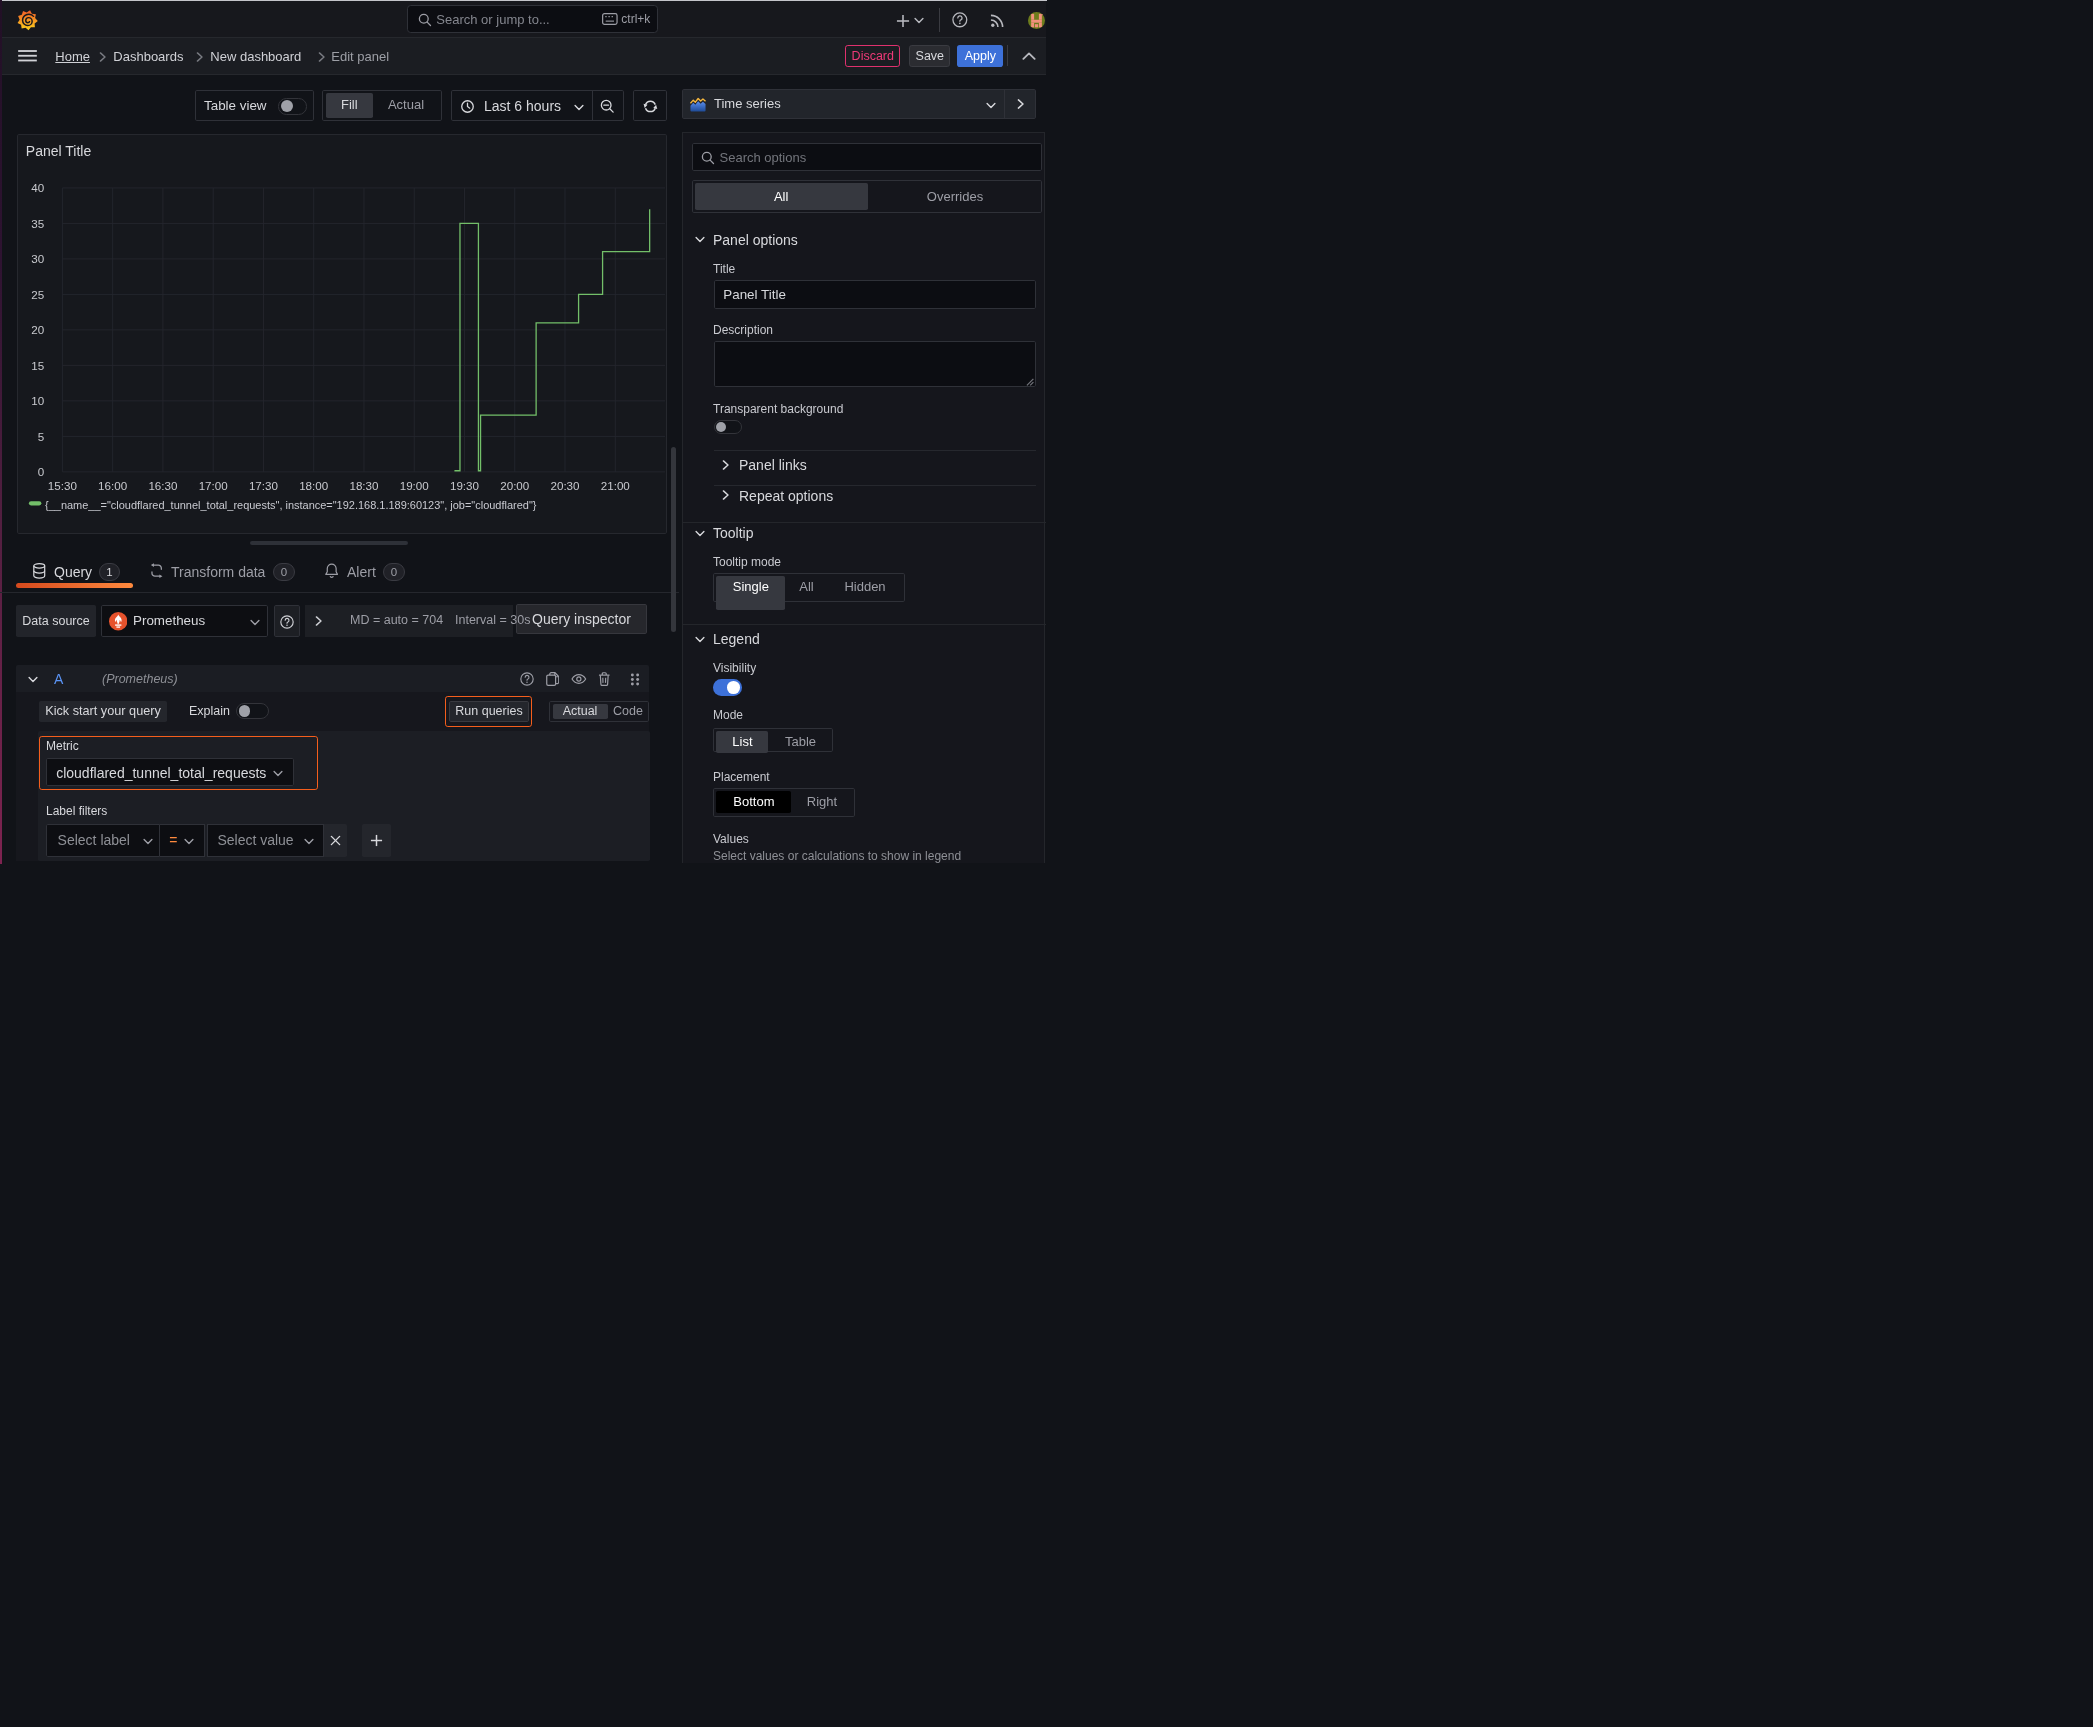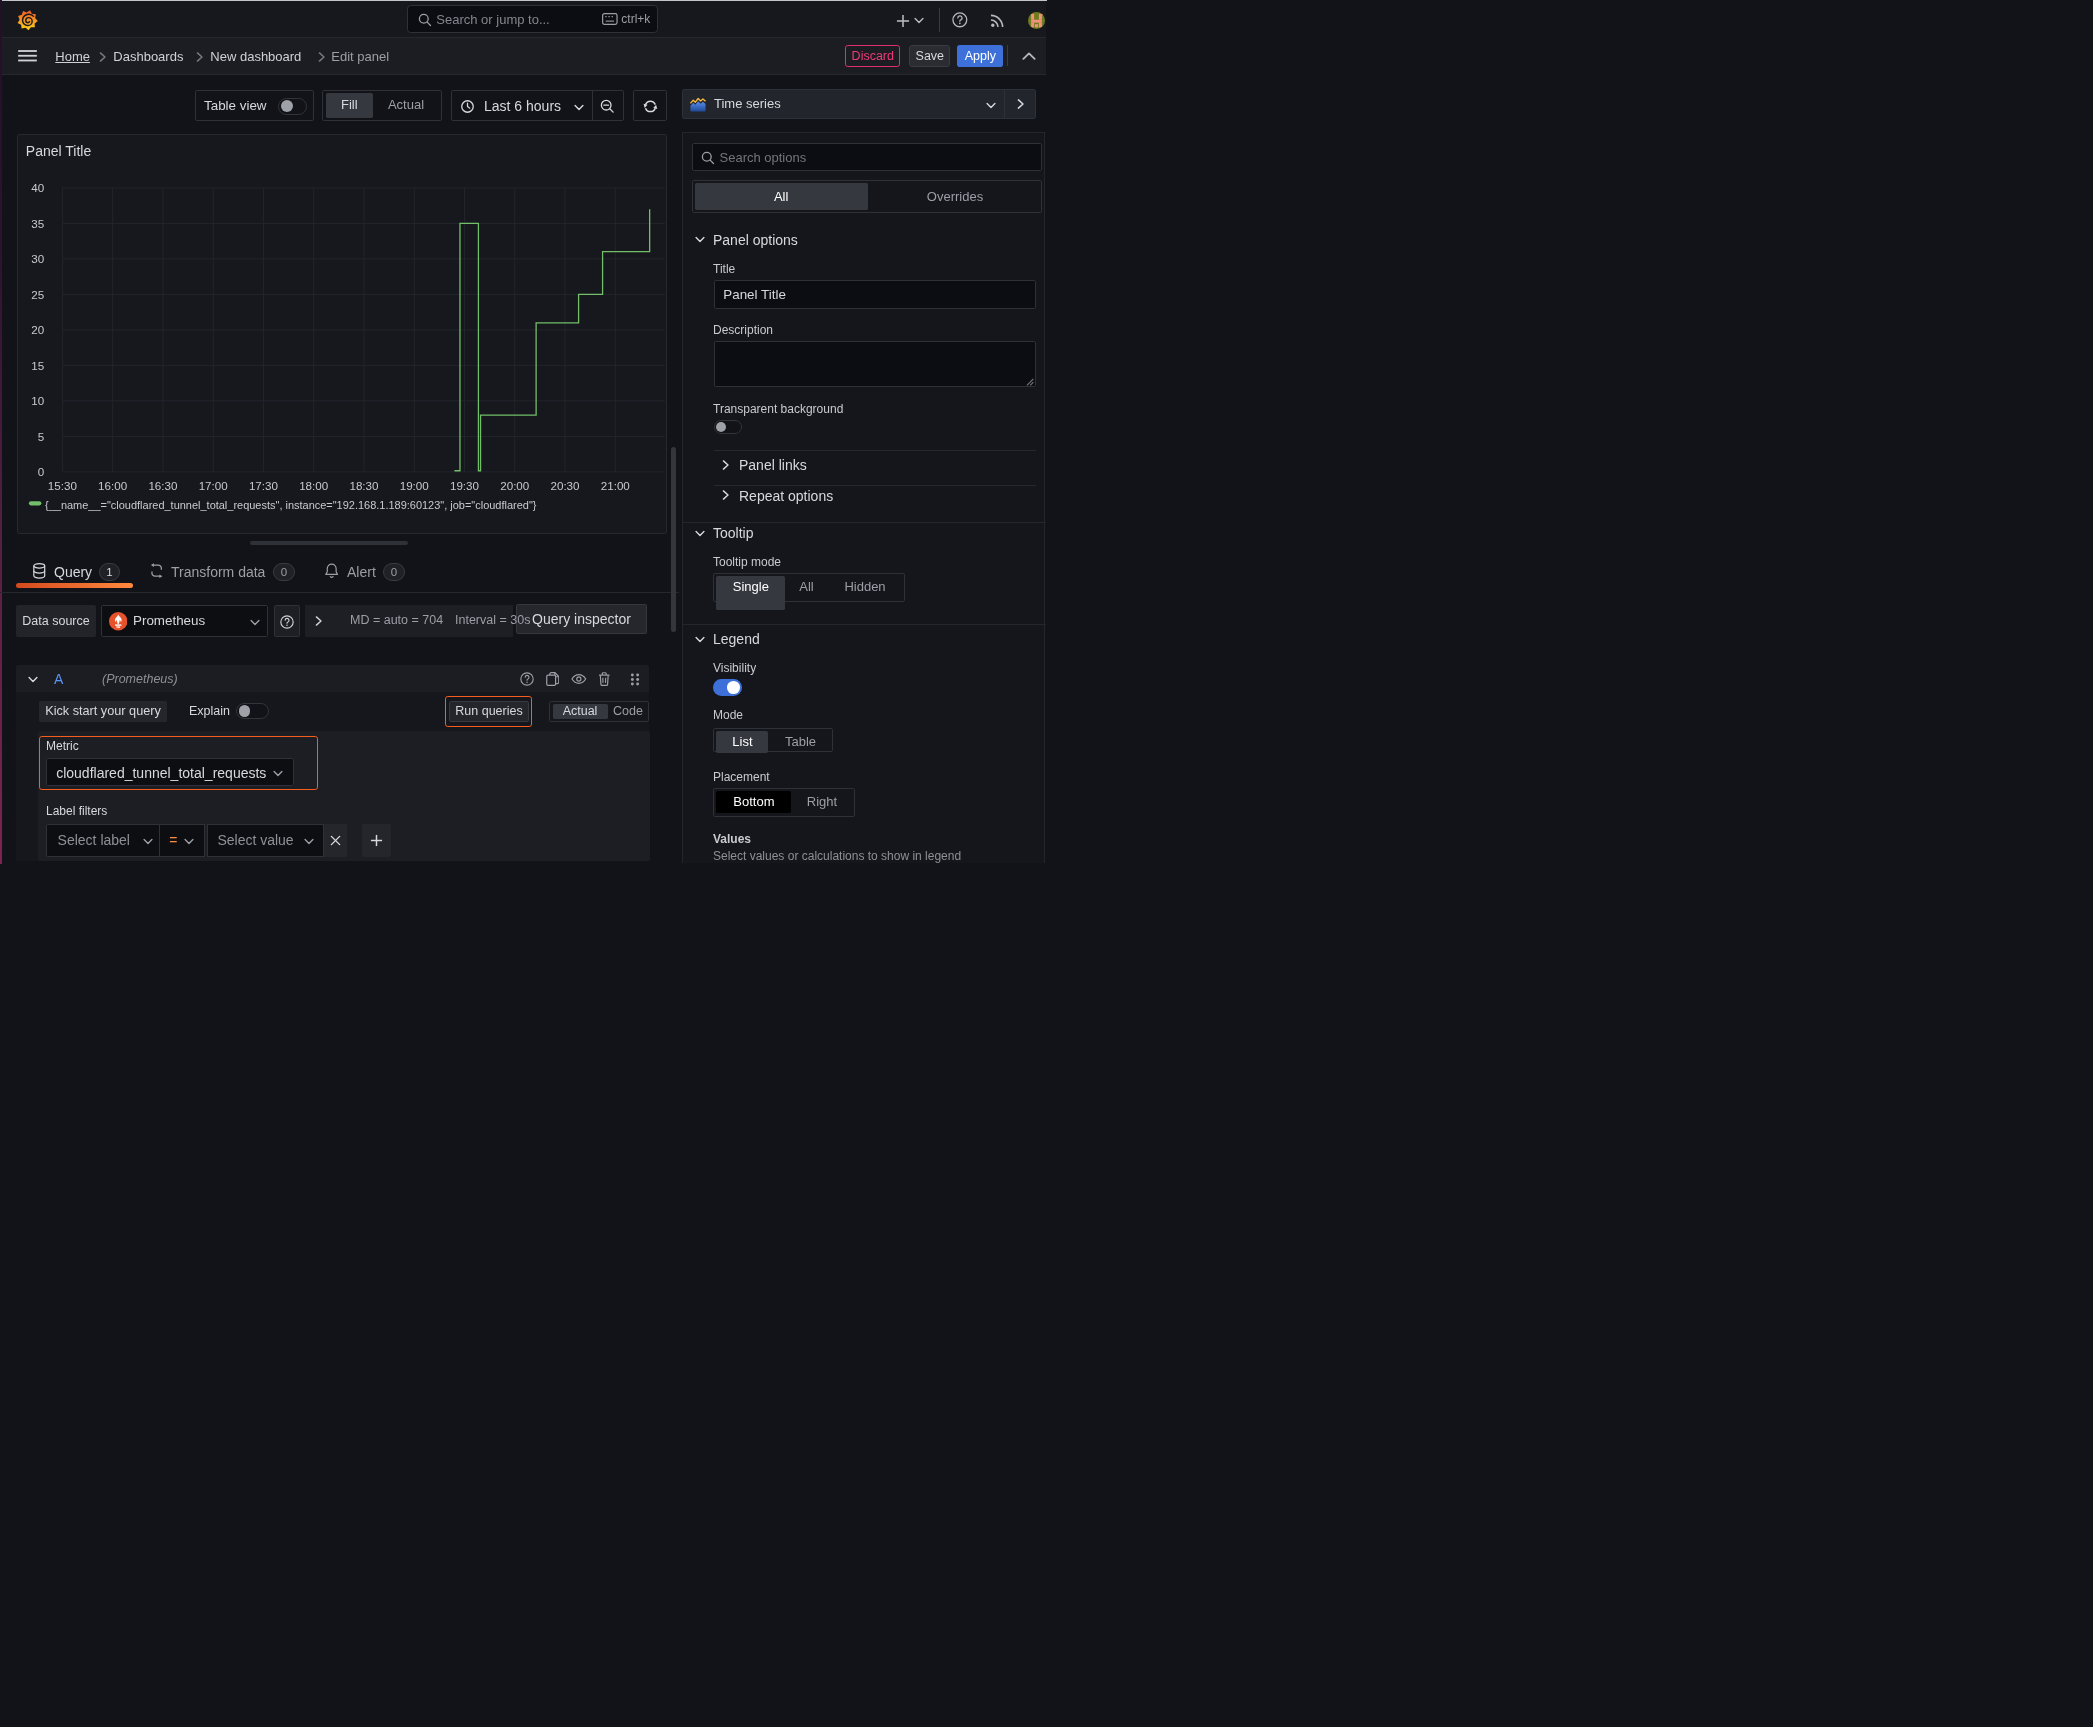--- a/index.html
+++ b/index.html
@@ -467,19 +467,19 @@
     <div class="abs" style="left:30px;top:575px;font-size:12px;color:#c9cad0;">Mode</div>
     <div class="abs" style="left:30px;top:595px;width:120px;height:24px;border:0.9px solid #2f3138;border-radius:1.8px;">
       <div class="abs" style="left:2.4px;top:2.2px;width:52px;height:21.4px;background:#36383f;border-radius:1.8px;color:#ffffff;font-size:13px;font-weight:500;text-align:center;line-height:21.4px;">List</div>
       <div class="abs" style="left:55px;top:2.2px;width:63px;height:21.4px;color:#9d9ea6;font-size:13px;text-align:center;line-height:21.4px;">Table</div>
     </div>
     <div class="abs" style="left:30px;top:637px;font-size:12px;color:#c9cad0;">Placement</div>
     <div class="abs" style="left:30px;top:655px;width:142px;height:29px;border:0.9px solid #2f3138;border-radius:1.8px;">
       <div class="abs" style="left:2.4px;top:2.2px;width:75px;height:22px;background:#000000;border-radius:1.8px;color:#ffffff;font-size:13px;font-weight:500;text-align:center;line-height:22px;">Bottom</div>
       <div class="abs" style="left:77px;top:2.2px;width:62px;height:22px;color:#9d9ea6;font-size:13px;text-align:center;line-height:22px;">Right</div>
     </div>
-    <div class="abs" style="left:30px;top:699px;font-size:12px;font-weight:700;color:#c9cad0;">Values</div>
+    <div class="abs" style="left:30px;top:699px;font-size:12px;font-weight:400;color:#c9cad0;">Values</div>
     <div class="abs" style="left:30px;top:716px;font-size:12px;color:#8e9096;">Select values or calculations to show in legend</div>
   </div>
 </div>
 
 <div class="abs" style="left:671px;top:447px;width:4.8px;height:185px;background:#34363c;border-radius:2.8px;"></div>
 
 
 </body></html>

